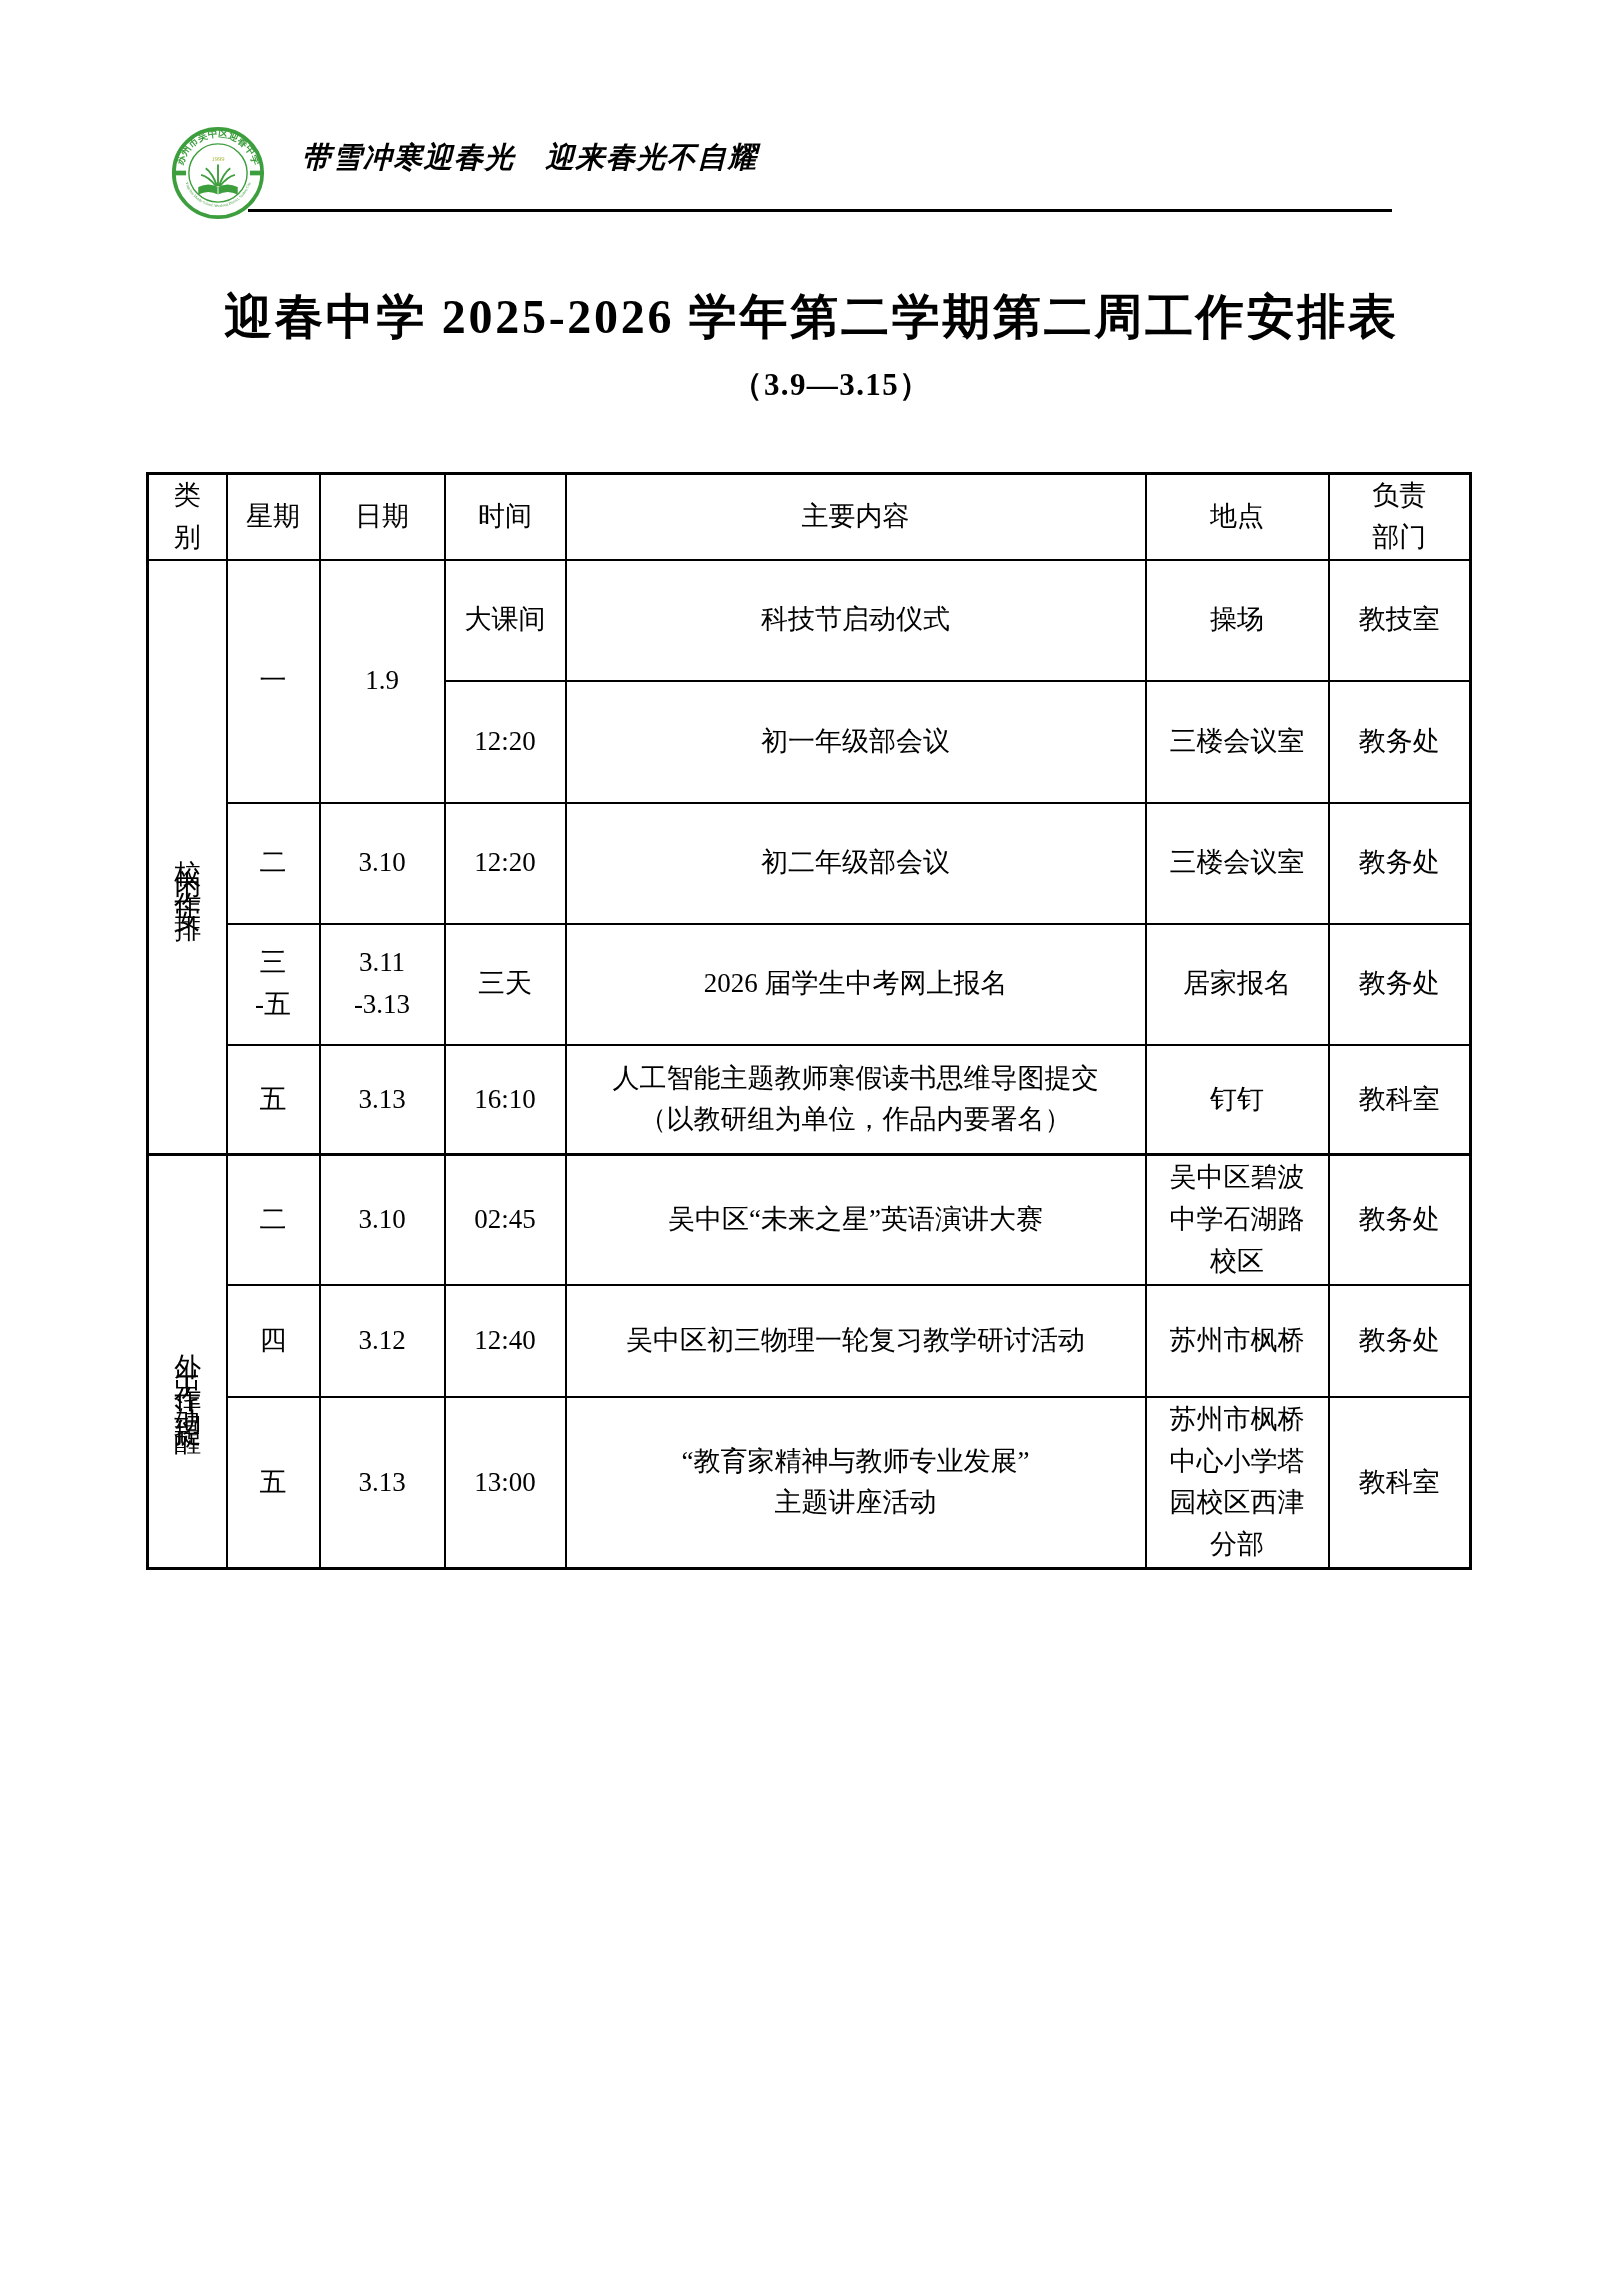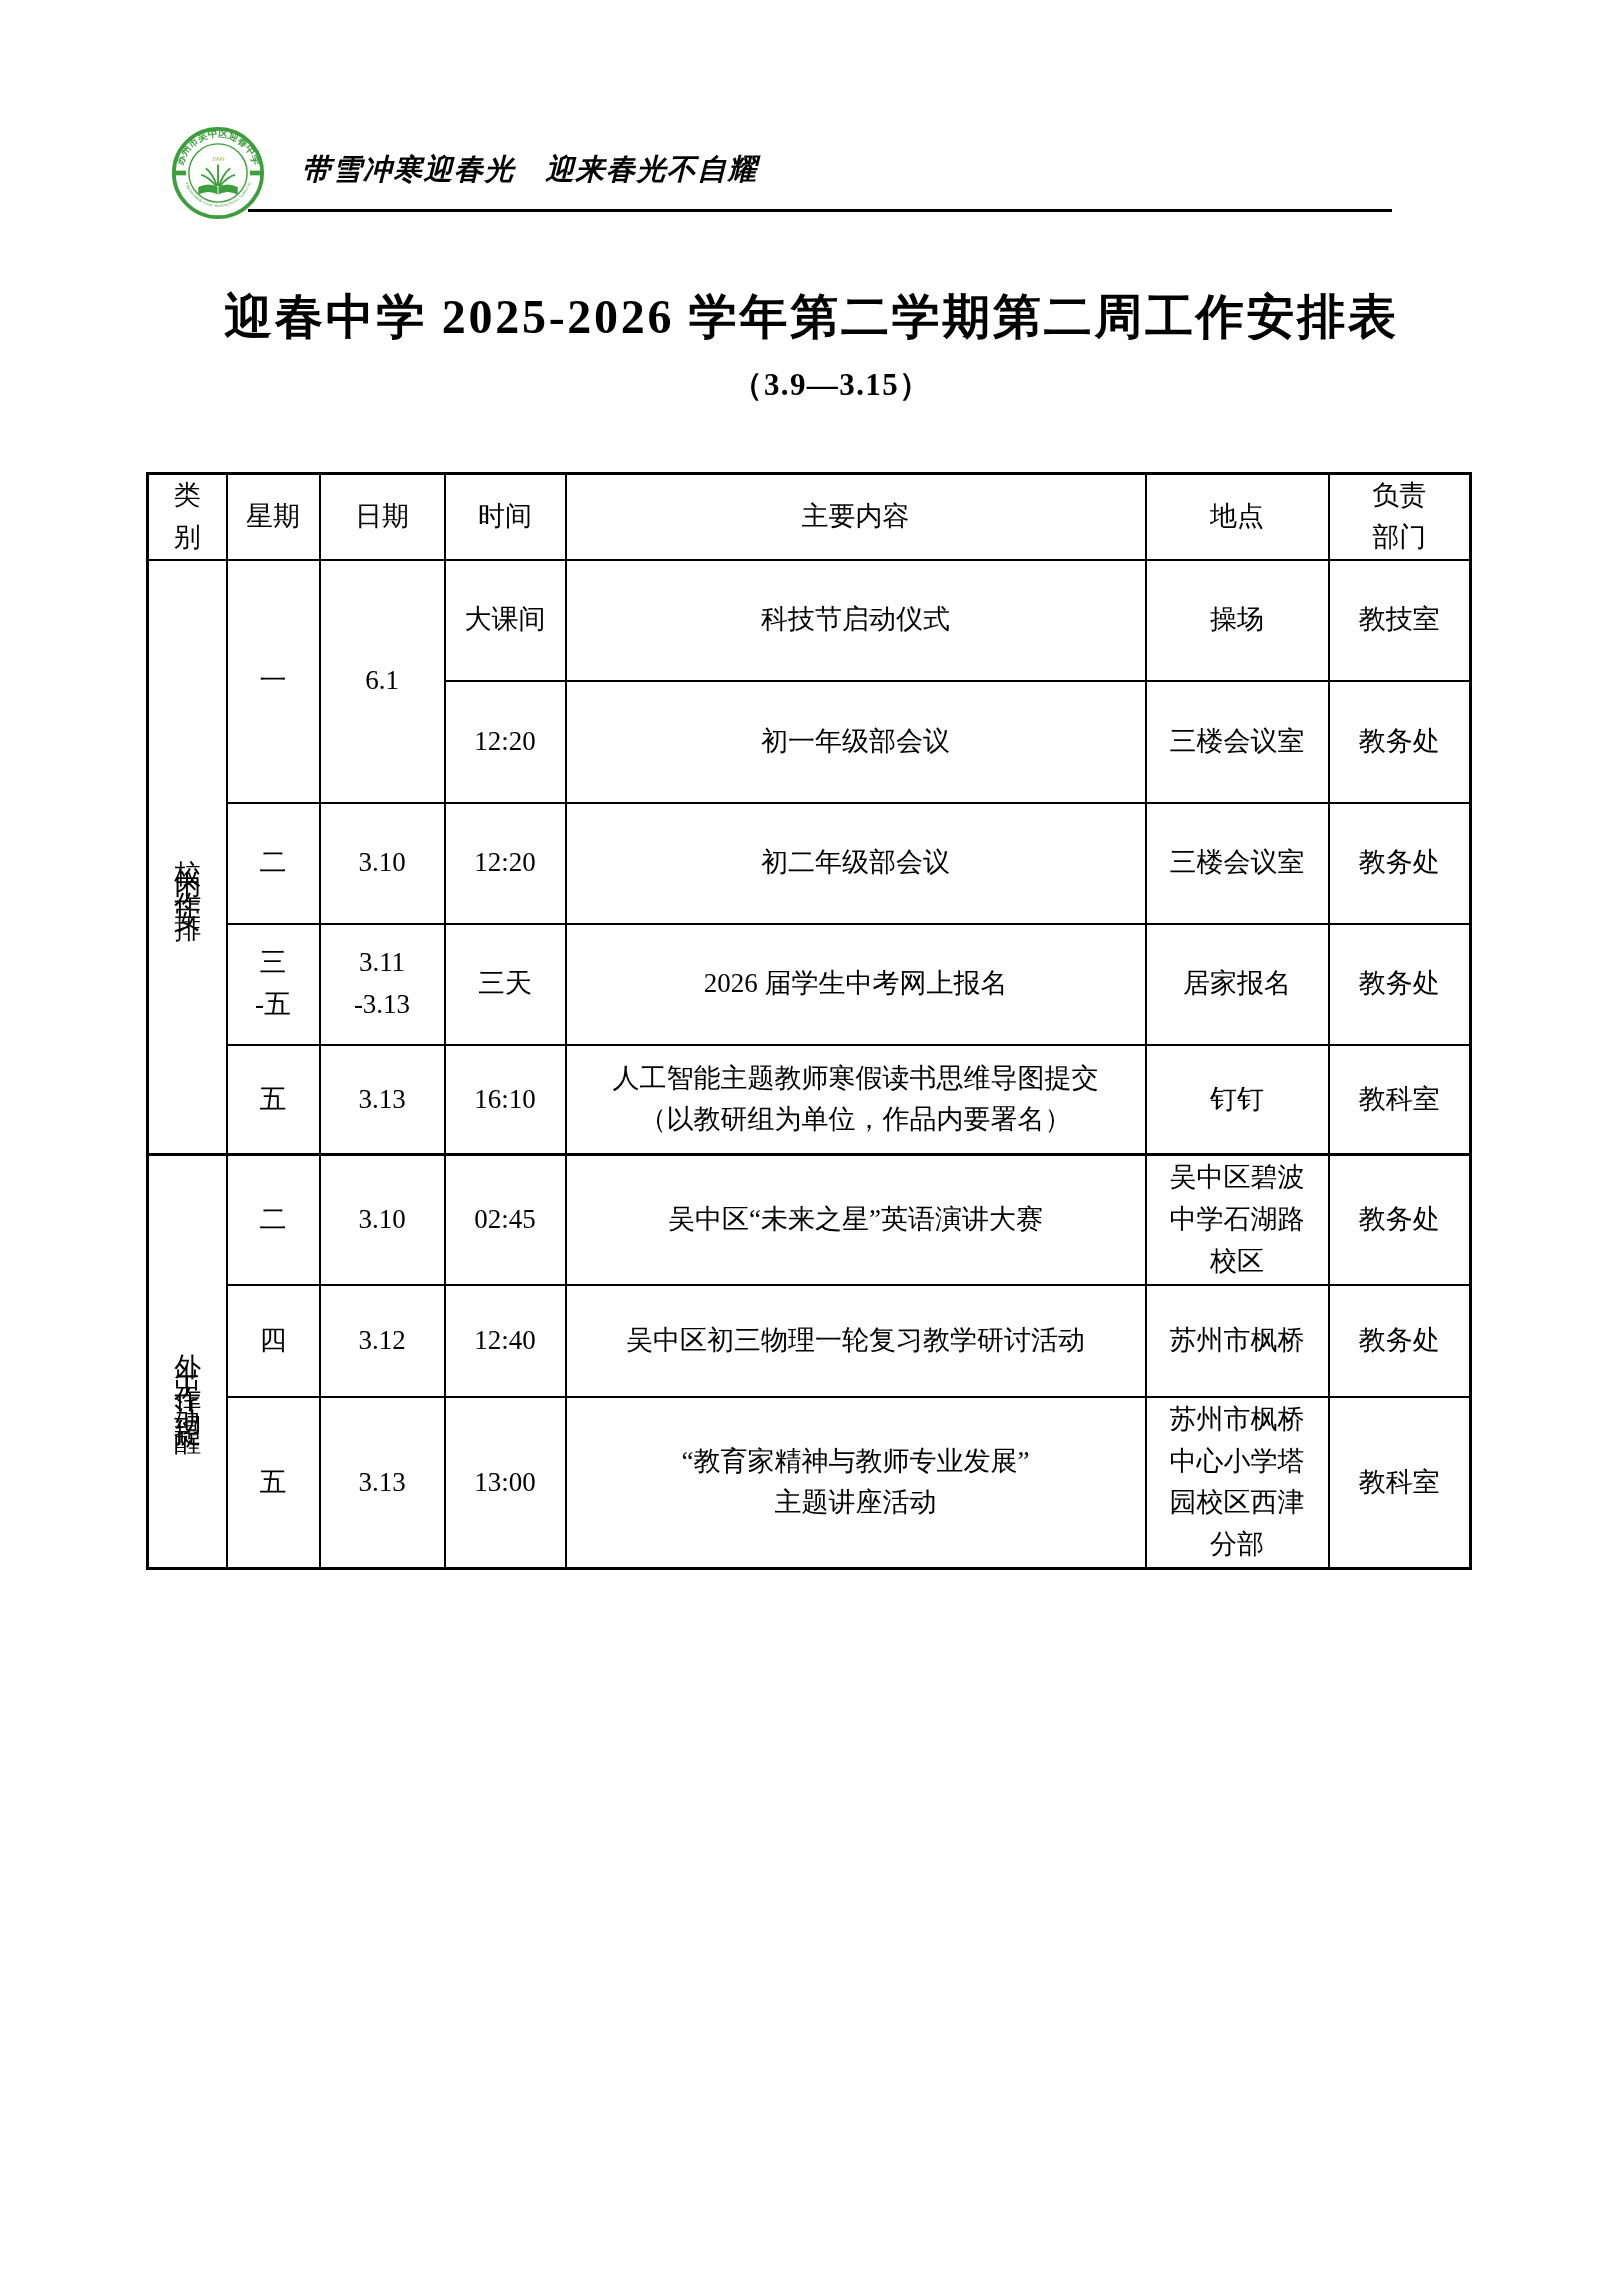--- a/index.html
+++ b/index.html
@@ -10,21 +10,21 @@
     font-family:"Liberation Serif","DejaVu Serif",serif;
     color:#000;
     overflow:hidden;
   }
   
   .logo {
     position:absolute; left:171px; top:126px;
     width:94px; height:94px;
   }
   .motto {
-    position:absolute; left:302px; top:150px;
+    position:absolute; left:302px; top:138px;
     font-size:29px; font-weight:bold; font-style:italic;
     letter-spacing:1.4px; white-space:pre;
   }
   .head-rule {
     position:absolute; left:248px; top:209px;
     width:1144px; height:3.4px; background:#000;
   }
   
   .title {
     position:absolute; left:0; top:285px; width:100%;
@@ -133,21 +133,21 @@
       <th>地点</th>
       <th>负责
 部门</th>
     </tr>
 
     <tr class="rh-1">
       <td rowspan="5">
         <span class="vtext">校内工作安排</span>
       </td>
       <td rowspan="2">一</td>
-      <td rowspan="2">6.1</td>
+      <td rowspan="2">1.9</td>
       <td>大课间</td>
       <td>科技节启动仪式</td>
       <td>操场</td>
       <td>教技室</td>
     </tr>
     <tr class="rh-2">
       <td>12:20</td>
       <td>初一年级部会议</td>
       <td>三楼会议室</td>
       <td>教务处</td>

